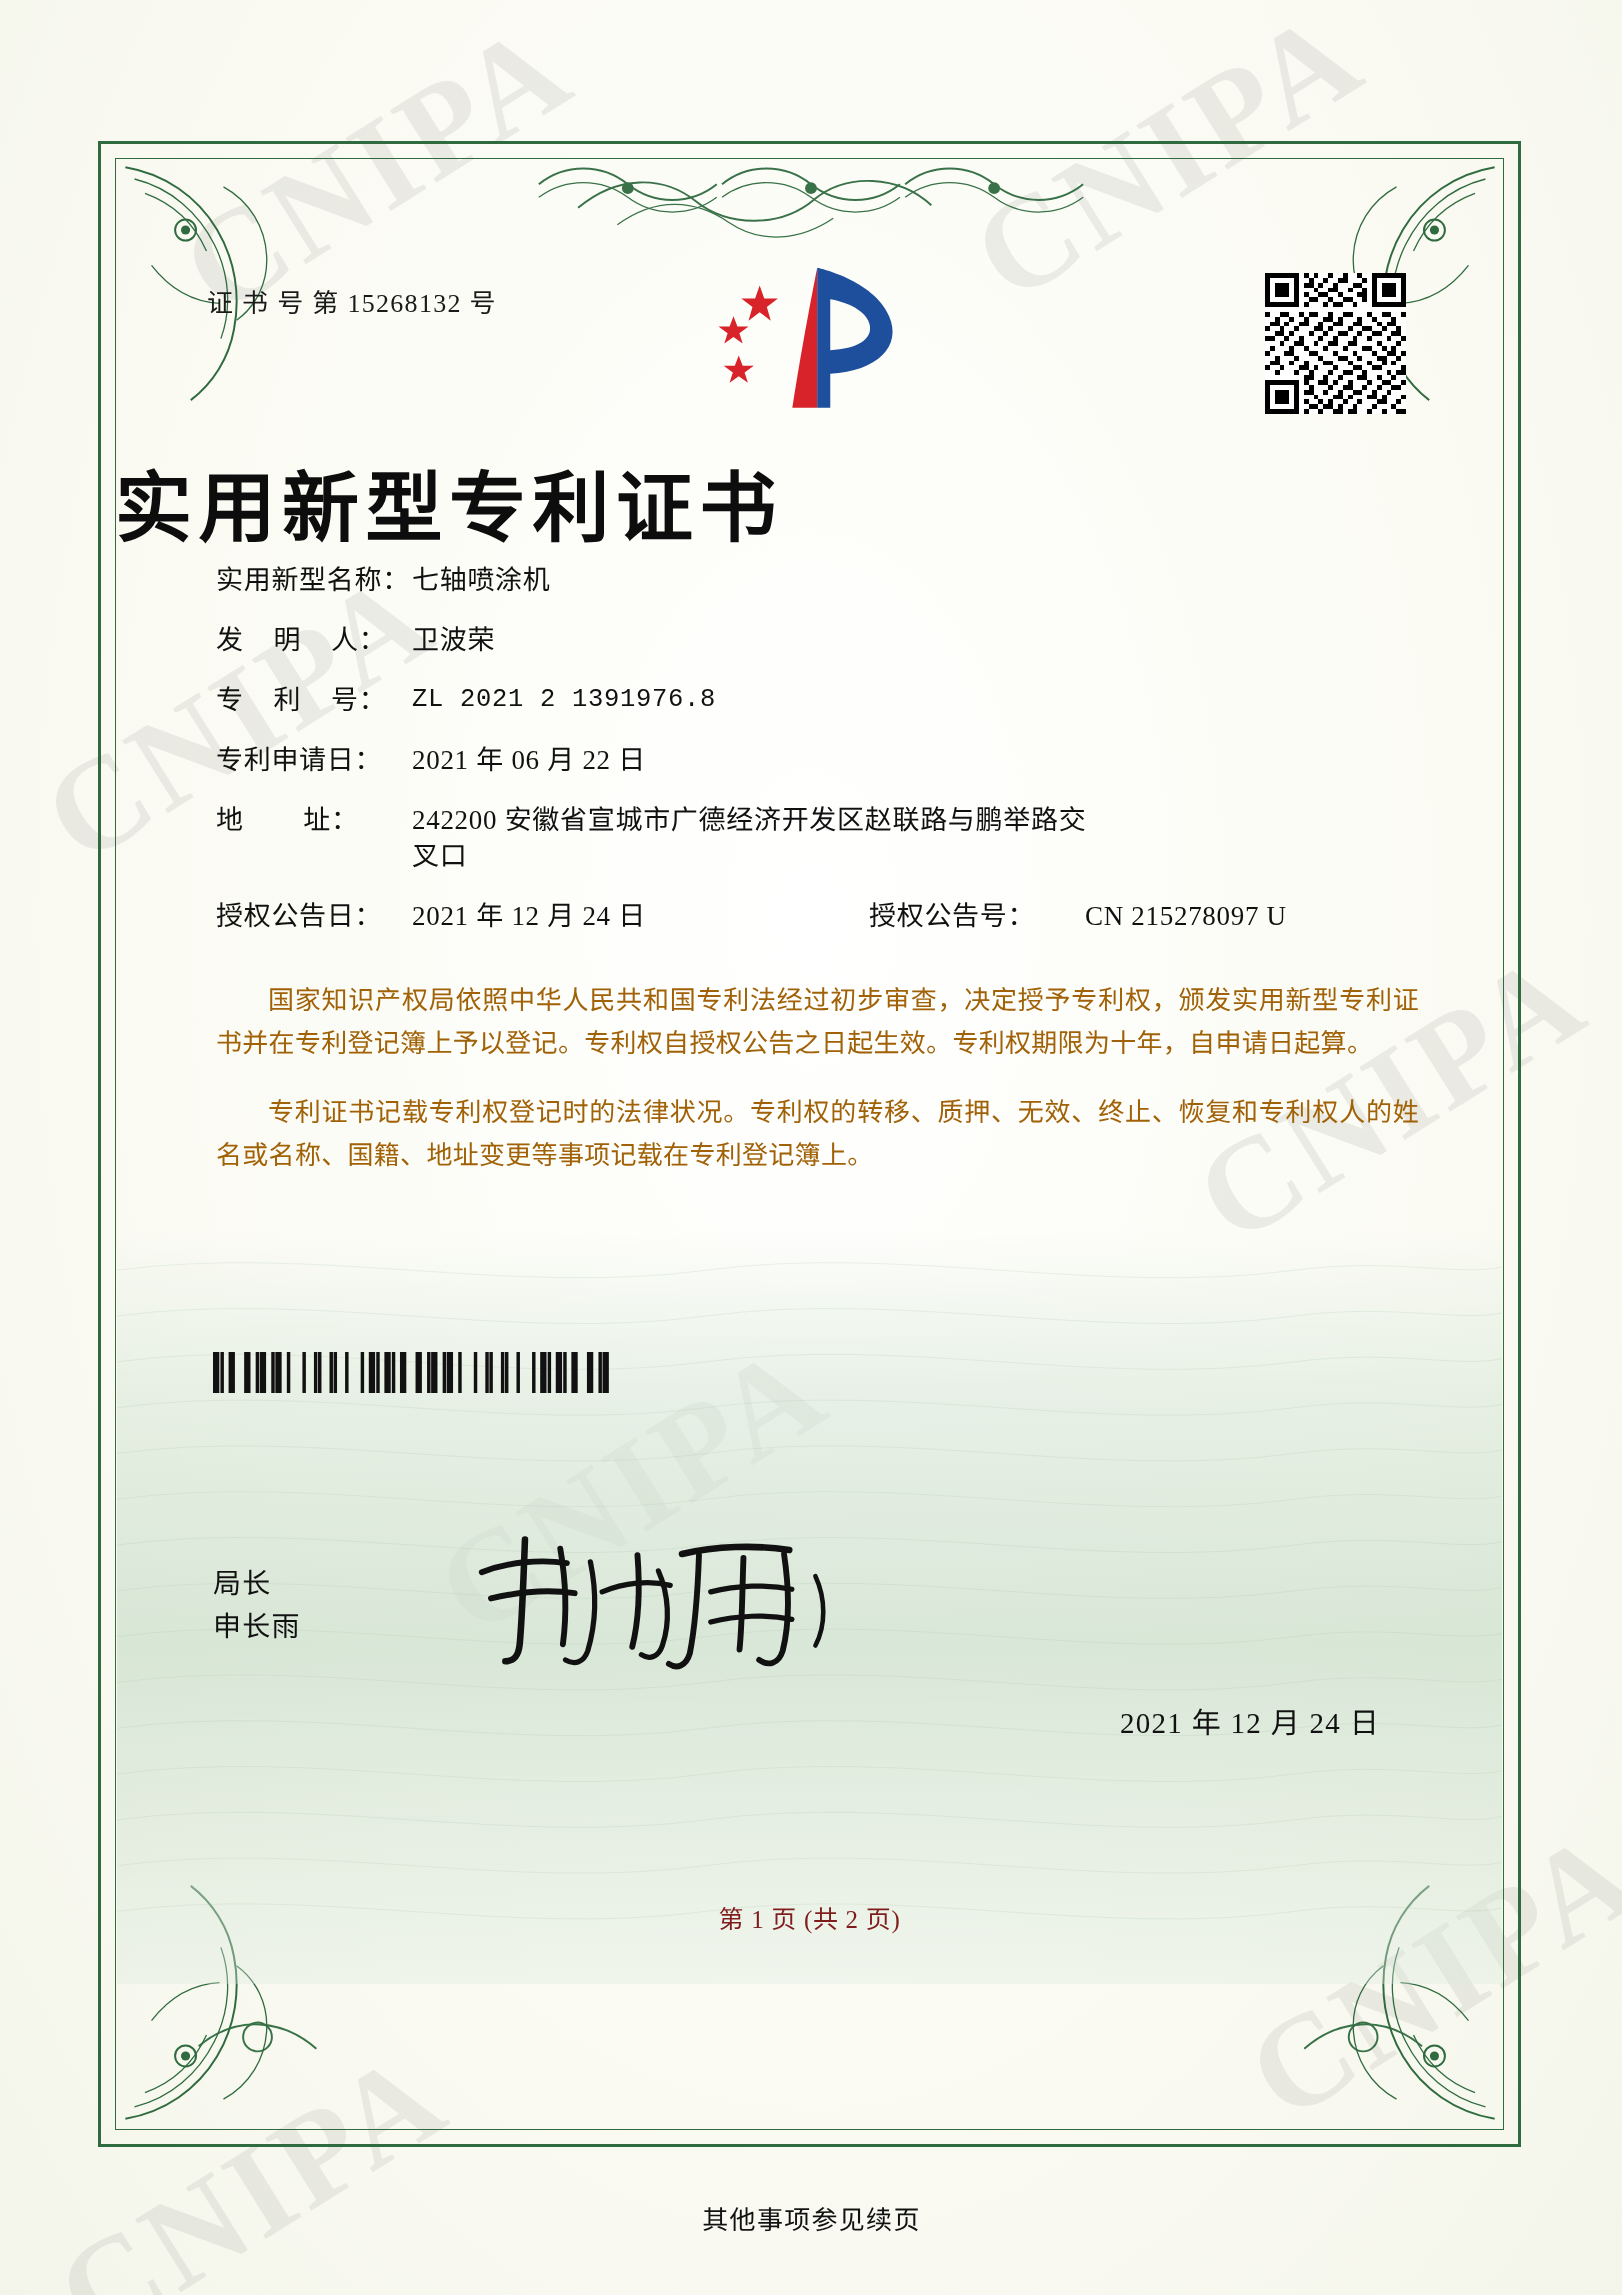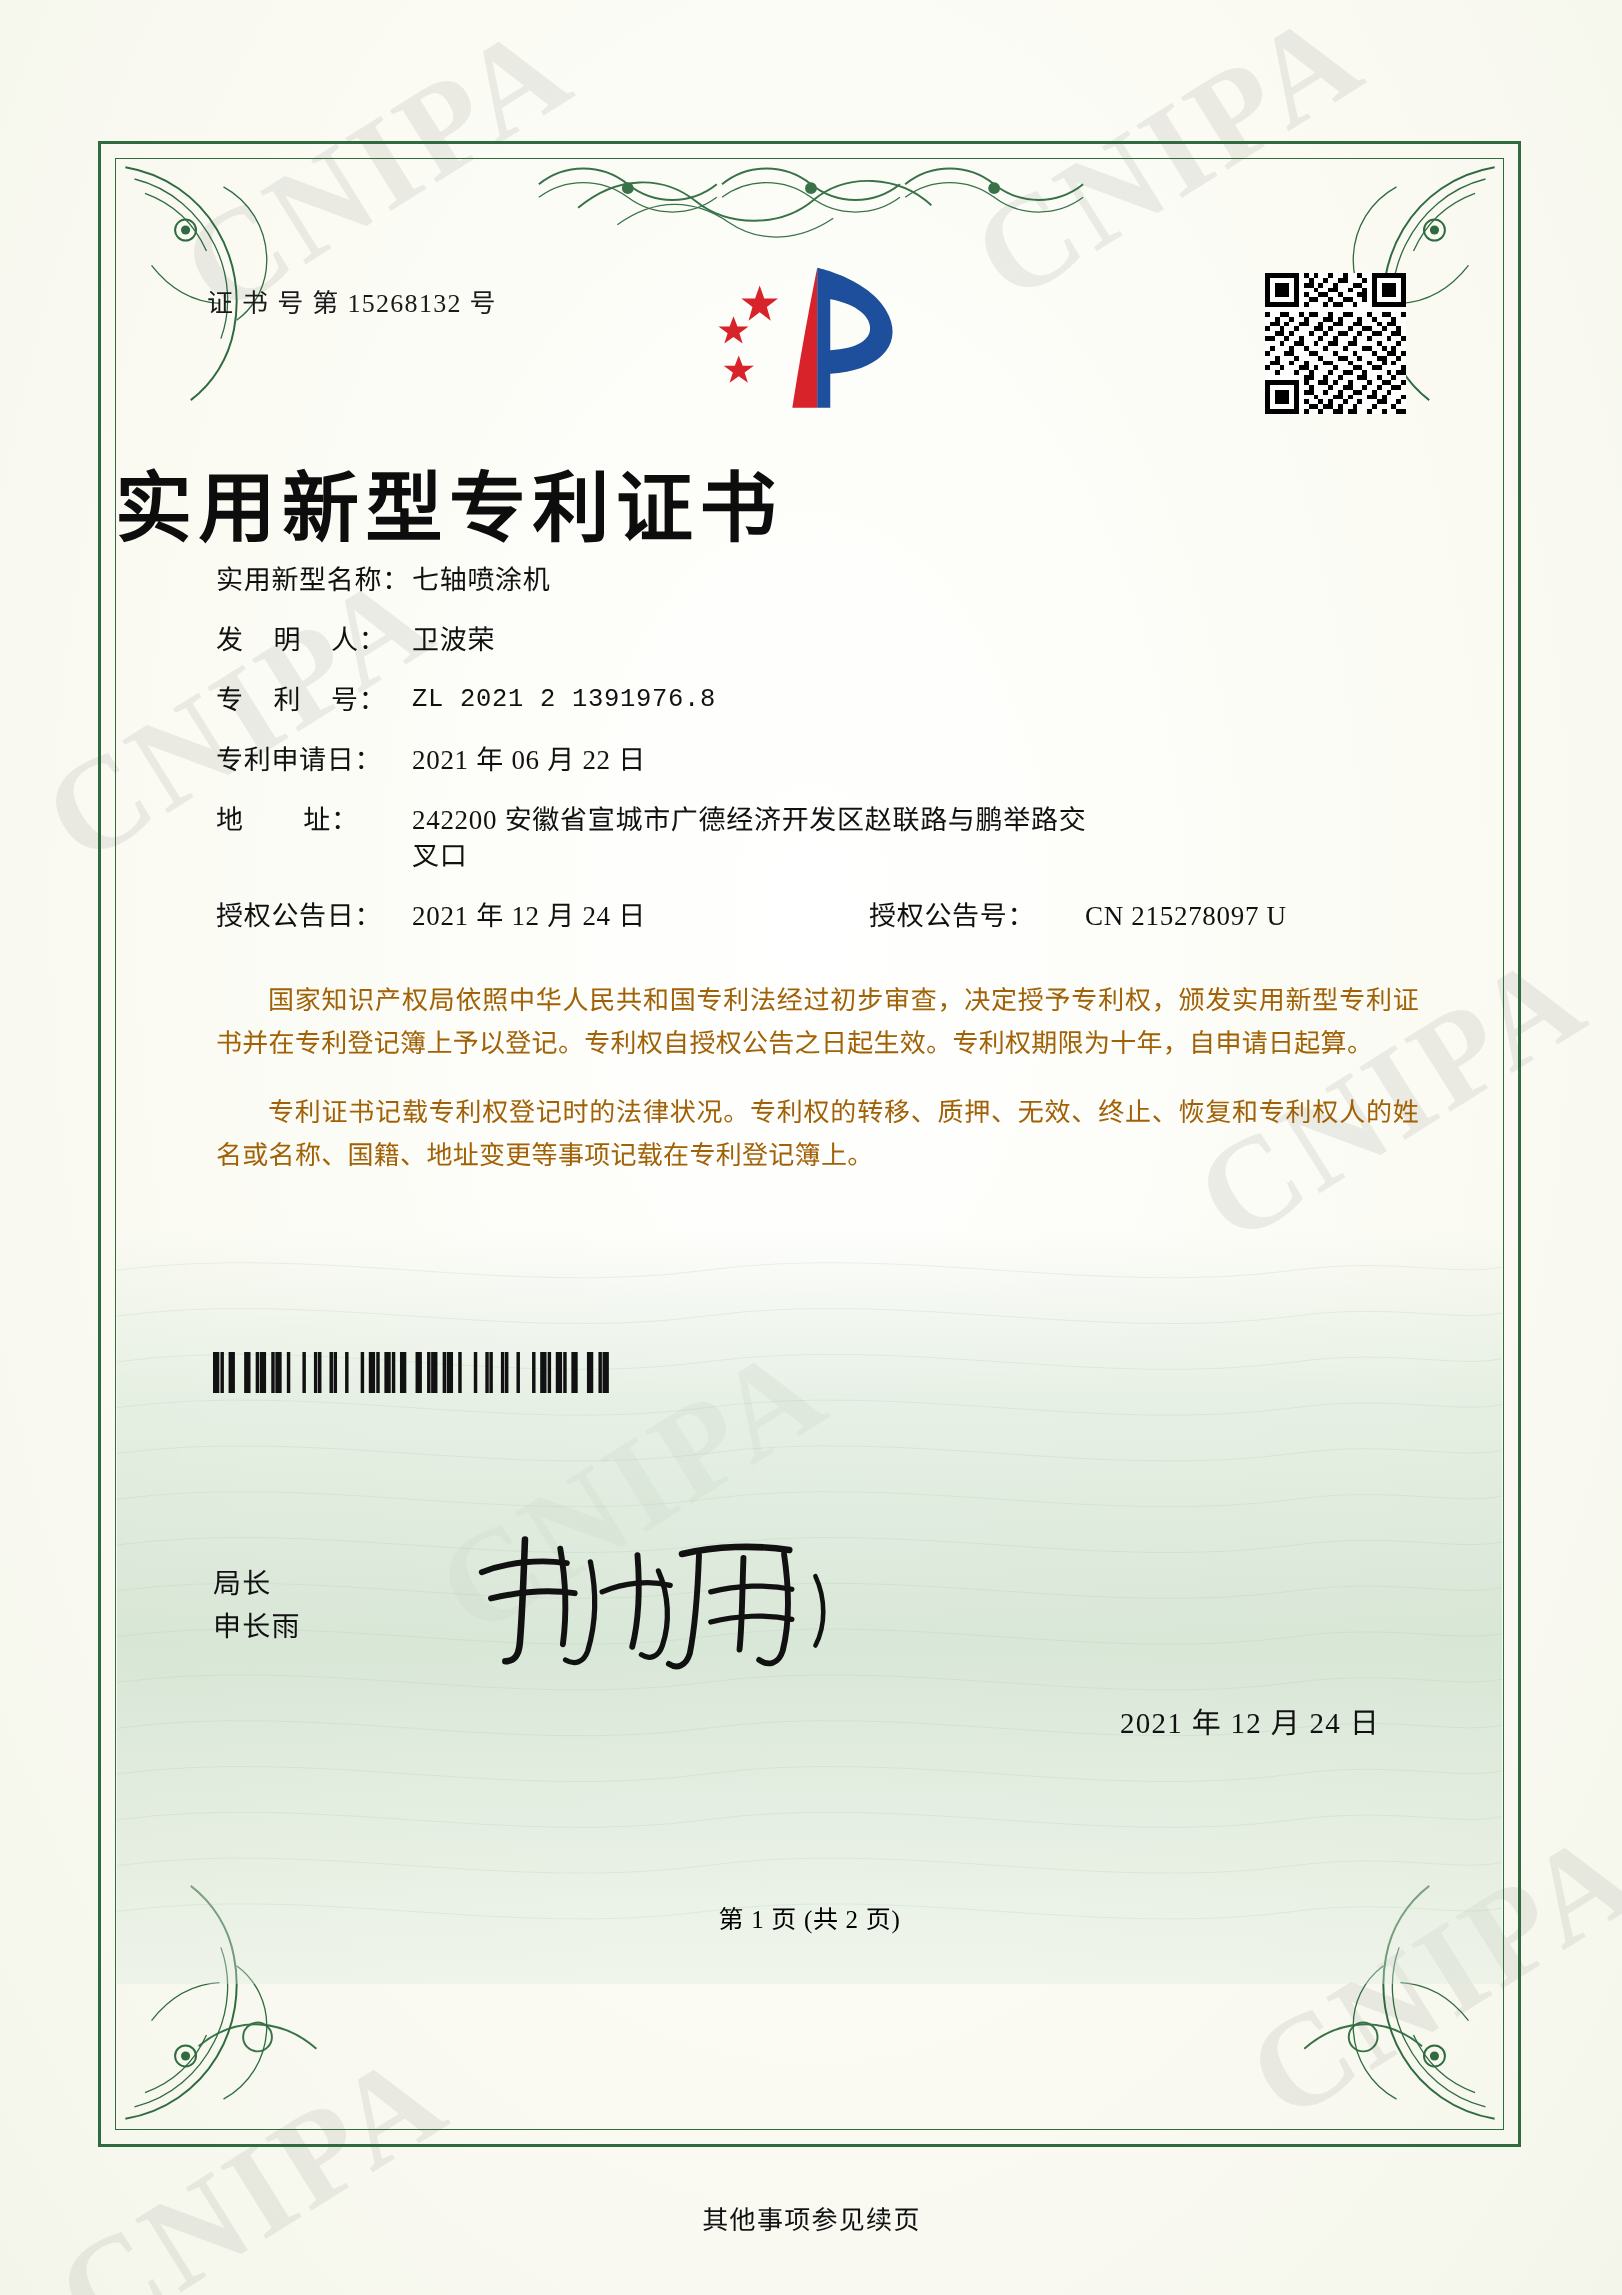--- a/index.html
+++ b/index.html
@@ -233,21 +233,21 @@
   }
 
   
   .page-count {
     position: absolute;
     left: 0;
     right: 0;
     top: 1741px;
     text-align: center;
     font-size: 25px;
-    color: #000000;
+    color: #7f1d1d;
     letter-spacing: 0.7px;
   }
 
   
   .bottom-note {
     position: absolute;
     left: 0;
     right: 0;
     top: 2199px;
     text-align: center;

